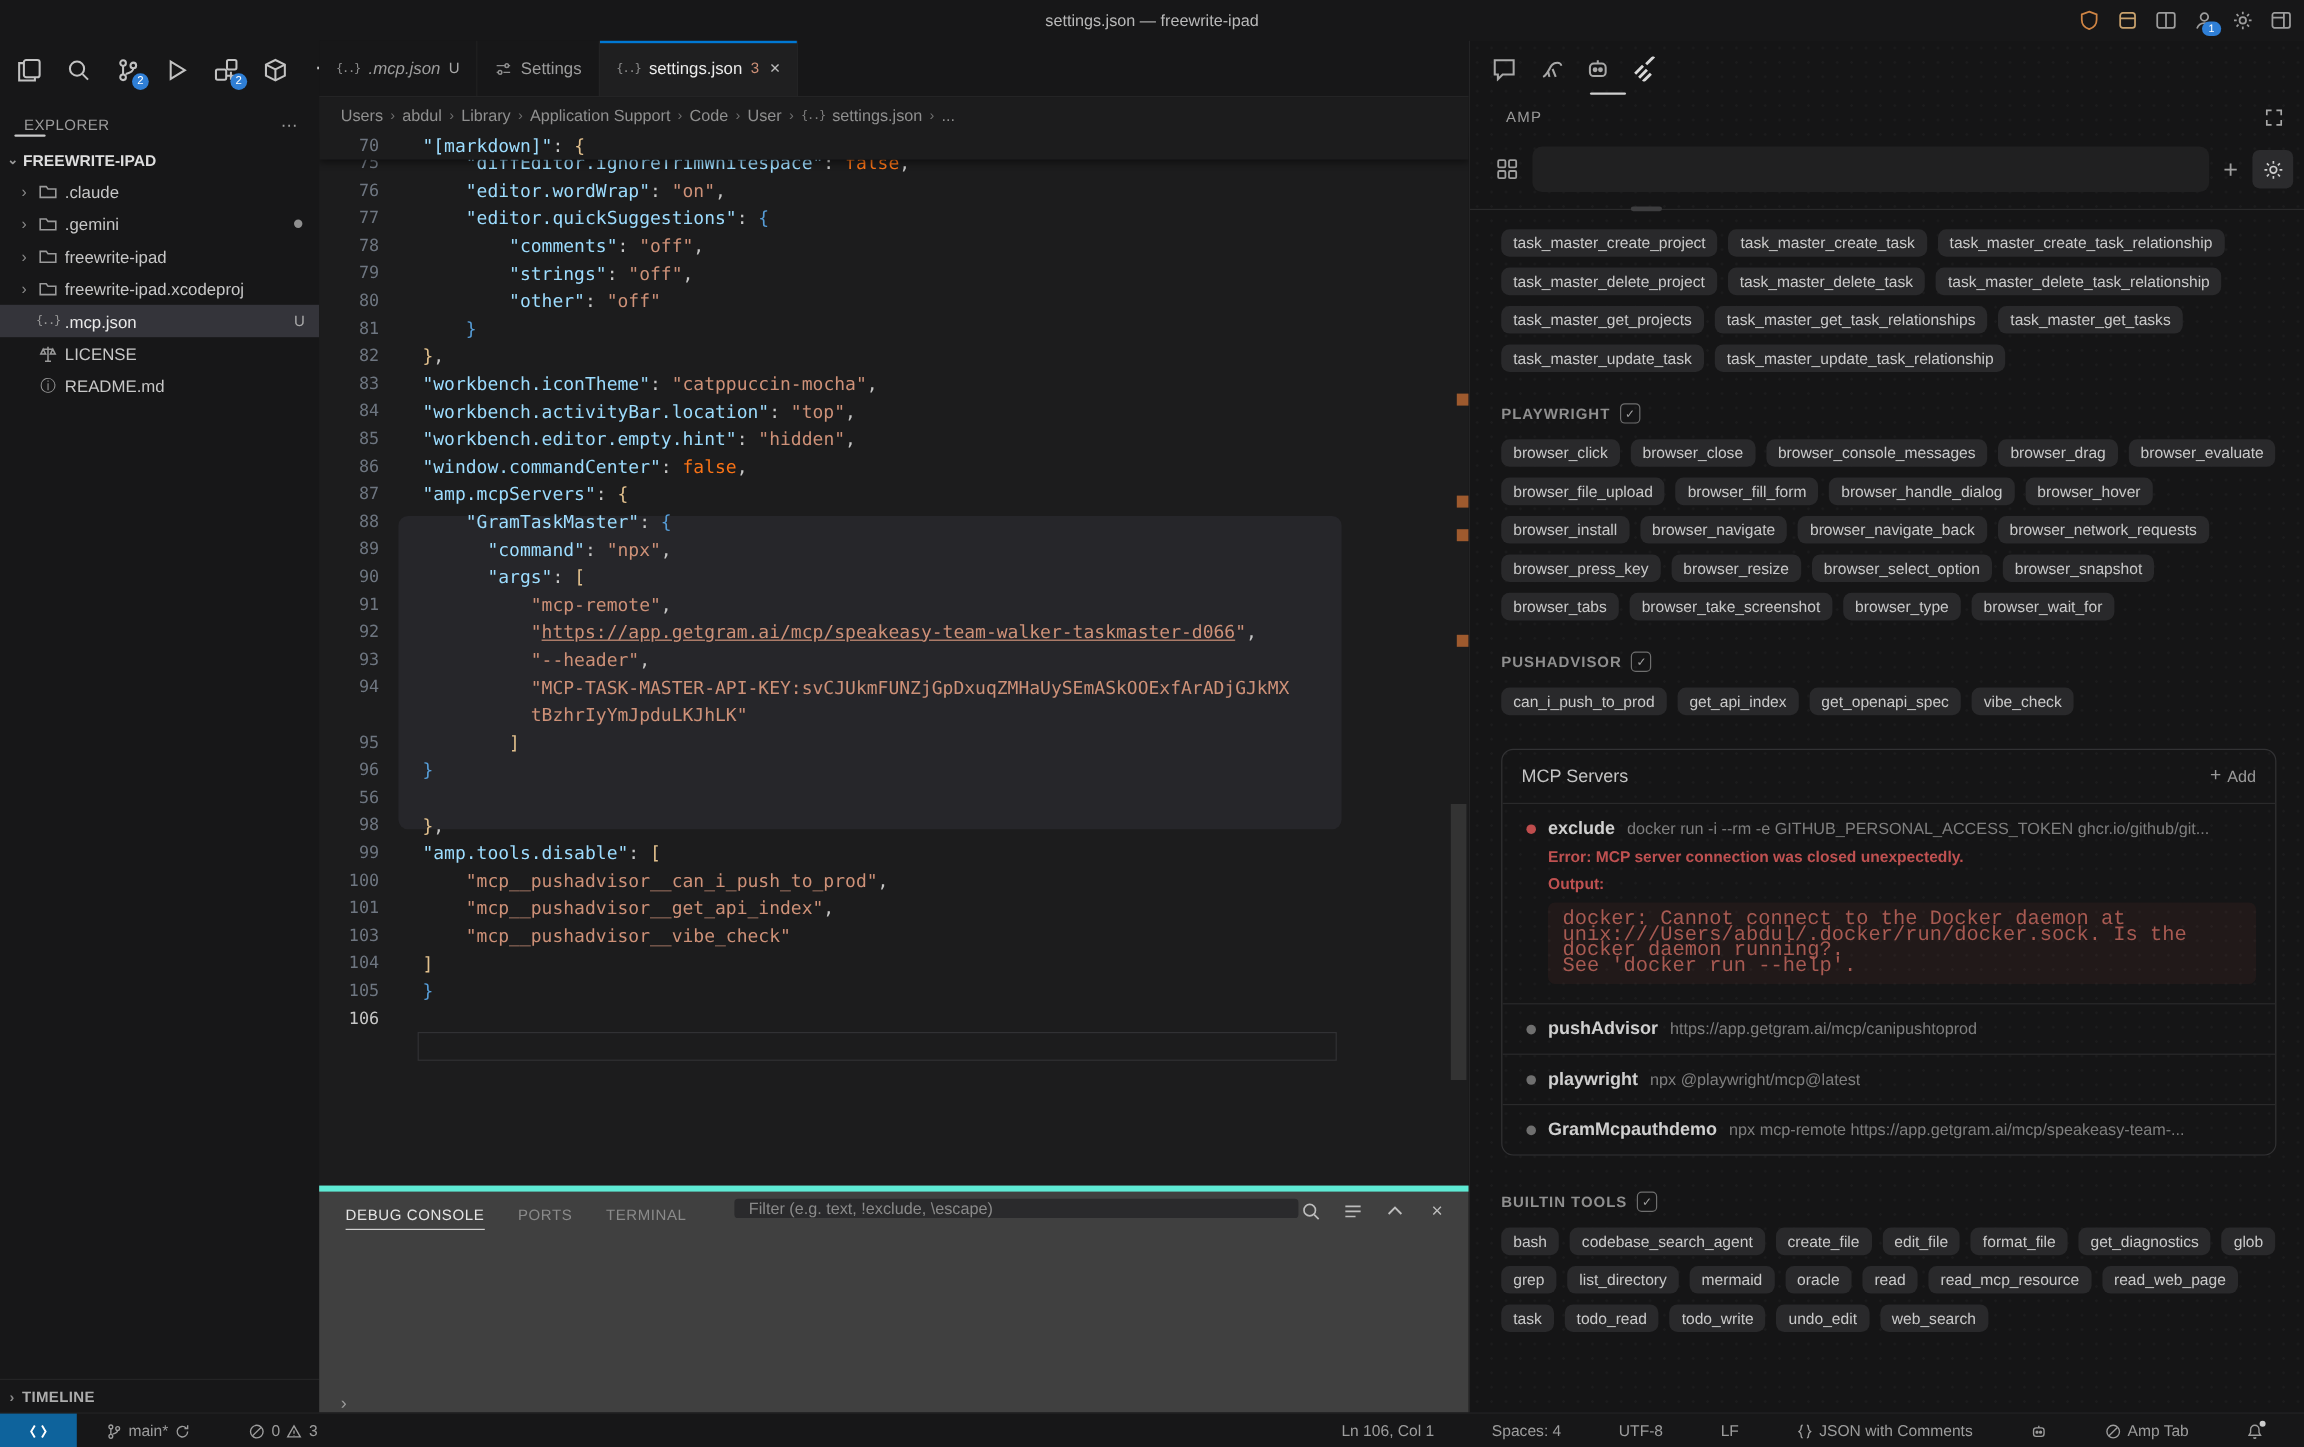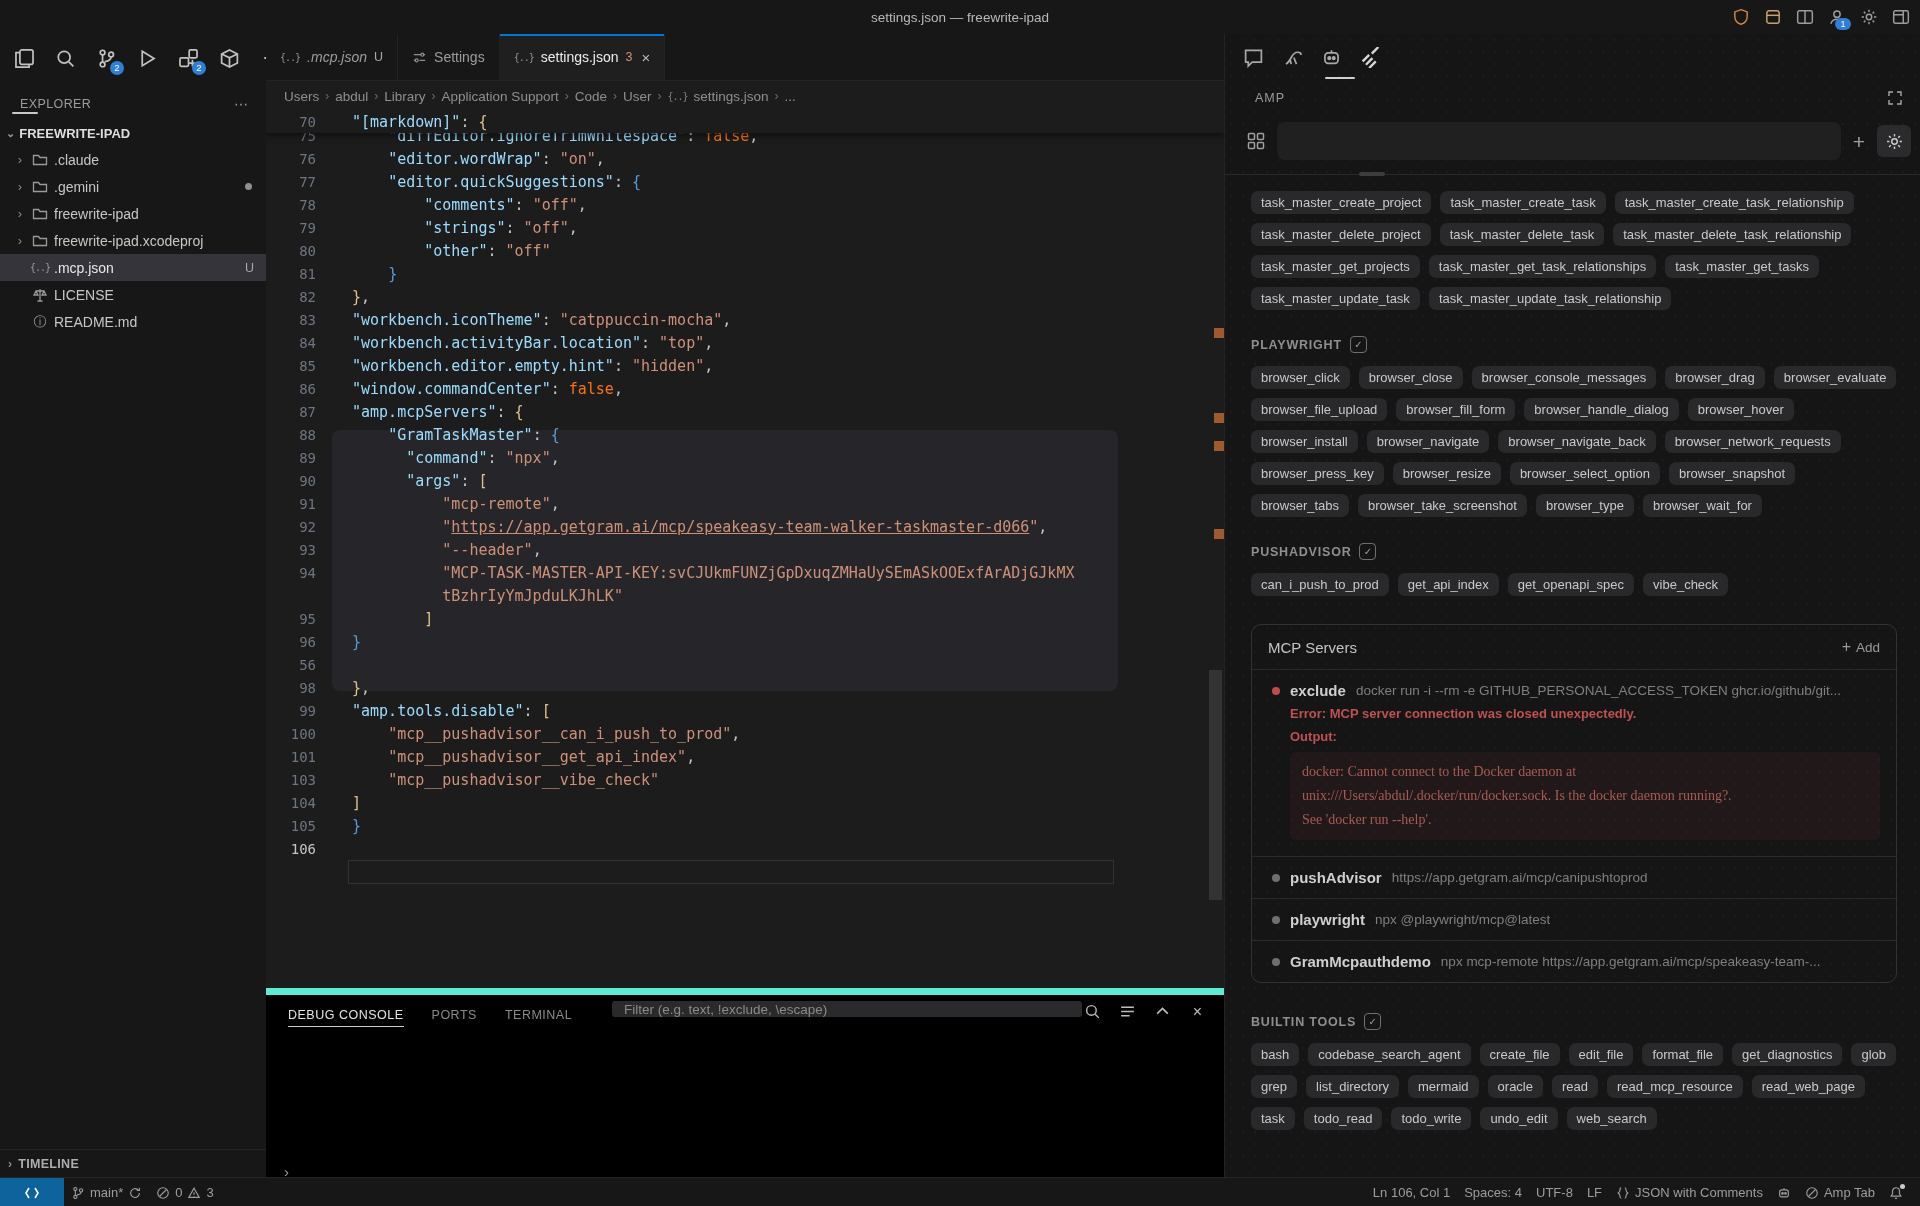--- a/index.html
+++ b/index.html
@@ -66,21 +66,21 @@
   .tk-lk{color:#ce9178;text-decoration:underline;}
   #sticky{position:absolute;left:0;top:0;width:100%;height:23px;background:#1c1c1d;z-index:4;box-shadow:0 3px 6px rgba(0,0,0,0.45);}
   #clipline{position:absolute;left:0;top:23px;width:100%;height:14px;overflow:hidden;z-index:1;}
   #clipline .cl{margin-top:-9px;}
   #lines{position:absolute;left:0;top:37px;width:100%;}
   #curline{position:absolute;left:82px;top:750px;width:764px;height:22px;border:1px solid #313134;z-index:2;}
   .ov-marker{position:absolute;left:948px;width:10px;height:10px;background:#9e5a2e;}
   #scroll-slider{position:absolute;right:2px;top:560px;width:13px;height:230px;background:rgba(121,121,121,0.25);}
 
   
-  #panel{position:absolute;left:0;top:954px;width:958px;height:189px;background:#000000;border-top:7px solid #5eead4;}
+  #panel{position:absolute;left:0;top:954px;width:958px;height:189px;background:#404040;border-top:5px solid #5eead4;}
   #panel-tabs{height:40px;display:flex;align-items:center;padding-left:22px;gap:28px;}
   .ptab{font-size:12.5px;letter-spacing:0.5px;color:#8a8a8a;height:100%;display:flex;align-items:center;position:relative;}
   .ptab.active{color:#e4e4e4;}
   .ptab.active::after{content:"";position:absolute;left:0;right:0;bottom:8px;height:1.5px;background:#d0d0d0;}
   #panel-filter{position:absolute;left:346px;top:6px;width:450px;height:16px;background:#2a2a2c;border-radius:3px;display:flex;align-items:center;padding:0 10px;}
   #panel-filter input{background:transparent;border:none;outline:none;color:#cccccc;font-size:13.5px;width:100%;font-family:"Liberation Sans",sans-serif;}
   #panel-filter input::placeholder{color:#8a8a8a;}
   #panel-icons{position:absolute;right:18px;top:8px;display:flex;align-items:center;gap:18px;color:#bdbdbd;}
   .picon{width:17px;height:17px;color:#bdbdbd;}
   #panel-chev{position:absolute;left:18px;top:168px;color:#9d9d9d;font-size:15px;}
@@ -113,26 +113,26 @@
   #mcp-add{display:flex;align-items:center;gap:5px;color:#9a9a9a;font-size:13.5px;}
   #mcp-sub{border-top:1px solid #2a2a2b;padding:10px 16px;display:flex;align-items:center;gap:7px;color:#8f8f8f;font-size:13.5px;}
   .server{border-top:1px solid #2a2a2b;padding:12px 16px;}
   .server-head{display:flex;align-items:center;gap:10px;min-width:0;}
   .s-dot{width:8px;height:8px;border-radius:50%;flex:none;margin-left:4px;}
   .s-name{font-size:15px;font-weight:700;color:#cfcfcf;flex:none;}
   .s-cmd{font-size:13.5px;color:#7f7f7f;white-space:nowrap;overflow:hidden;text-overflow:ellipsis;}
   .s-error{margin:7px 0 0 22px;font-size:13px;color:#bf5151;font-weight:600;}
   .s-outlabel{margin:8px 0 0 22px;font-size:13px;color:#bf5151;font-weight:600;}
   .s-output{margin:8px 0 4px 22px;background:rgba(150,70,60,0.10);border-radius:6px;padding:8px 12px;
-    font-family:Liberation Serif, serif;font-size:14px;line-height:24px;color:#a85a52;white-space:pre-wrap;}
+    font-family:Liberation Mono, monospace;font-size:17px;line-height:13px;color:#a85a52;white-space:pre-wrap;}
 
   
   #statusbar{left:0;top:1177px;width:1920px;height:29px;background:#171718;border-top:1px solid #242425;display:flex;align-items:center;font-size:13px;color:#9d9d9d;}
   #remote{width:64px;height:100%;background:#0e639c;color:#fff;display:flex;align-items:center;justify-content:center;flex:none;}
-  .sb-item{display:flex;align-items:center;gap:5px;padding:0 7px;height:100%;}
+  .sb-item{display:flex;align-items:center;gap:5px;padding:0 24px;height:100%;}
   .sb-icon{width:14px;height:14px;color:#9d9d9d;position:relative;}
   #sb-right{margin-left:auto;display:flex;align-items:center;padding-right:10px;}
   .sb-dot{position:absolute;right:-2px;top:-2px;width:5px;height:5px;border-radius:50%;background:#cccccc;}
 </style>
 </head>
 <body>
 
 <div id="app">
 
   <div id="titlebar" class="abs">

